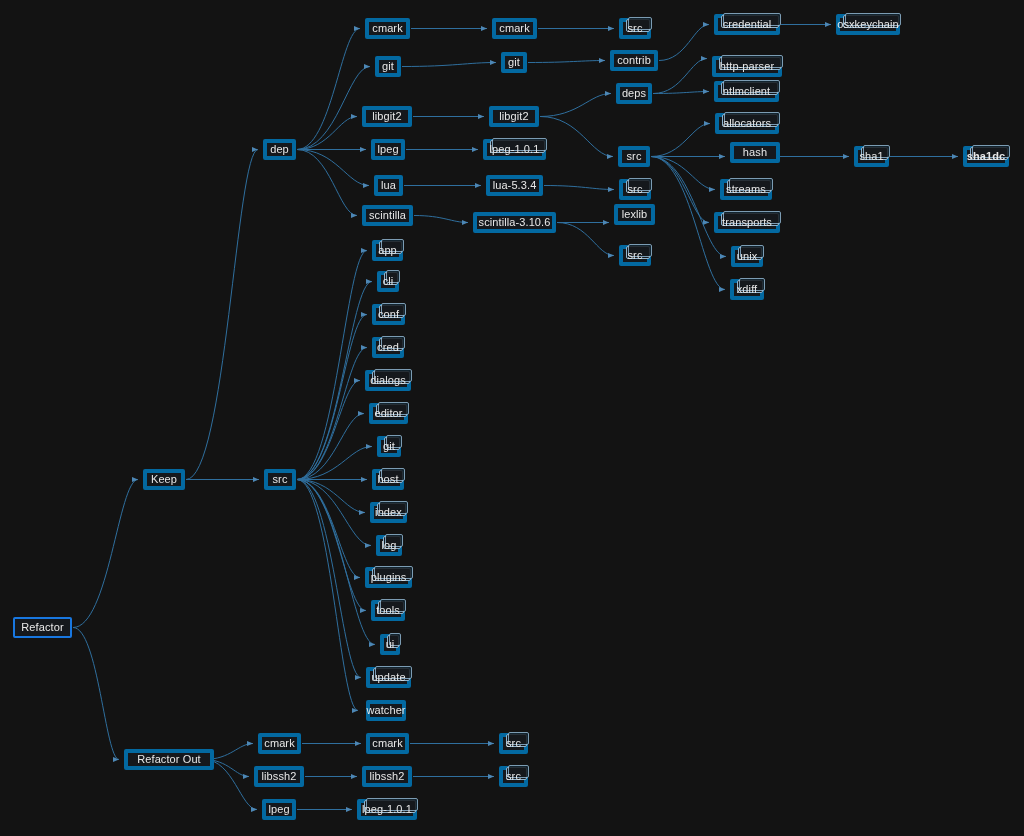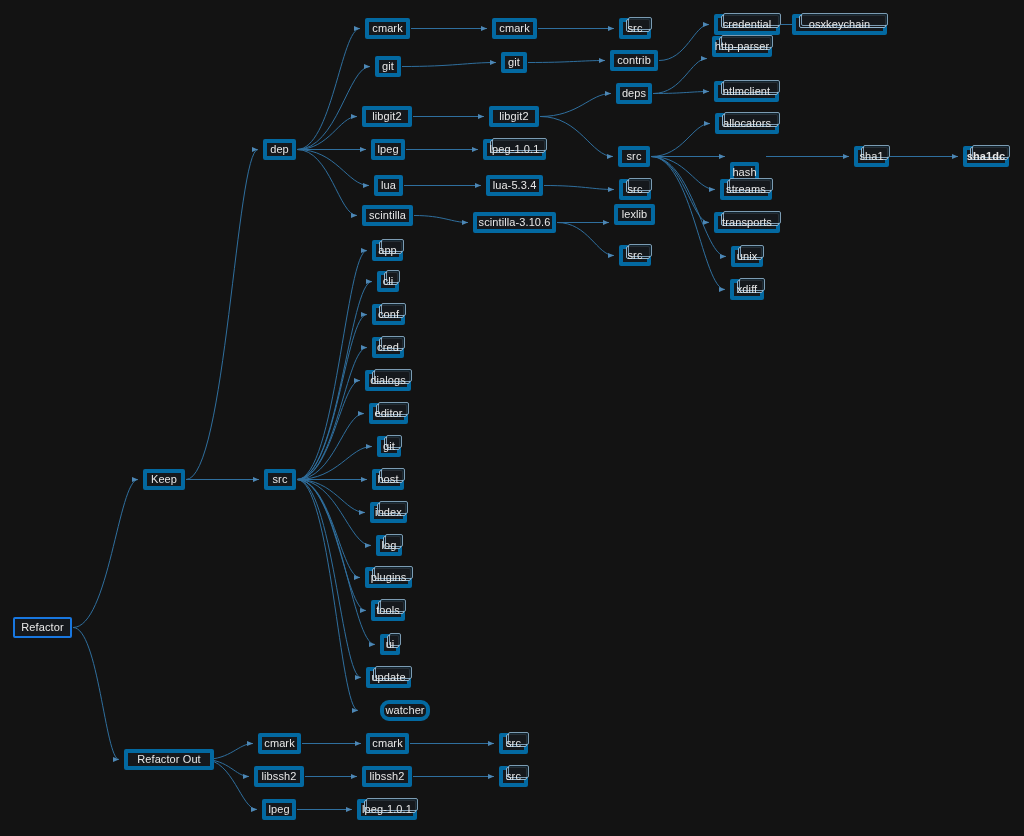--- a/index.html
+++ b/index.html
@@ -187,21 +187,21 @@
       </div>
       <div class="node stacked" style="left: 371px; top: 600px; width: 34px;">
         <span>tools</span>
       </div>
       <div class="node stacked" style="left: 380px; top: 634px; width: 18px;">
         <span>ui</span>
       </div>
       <div class="node stacked" style="left: 366px; top: 667px; width: 45px;">
         <span>update</span>
       </div>
-      <div class="node" style="left: 380px; top: 700px; width: 50px; border-radius: 9px;">
+      <div class="node" style="left: 366px; top: 700px; width: 40px;">
         <span>watcher</span>
       </div>
       <div class="node" style="left: 492px; top: 18px; width: 45px;">
         <span>cmark</span>
       </div>
       <div class="node" style="left: 501px; top: 52px; width: 26px;">
         <span>git</span>
       </div>
       <div class="node" style="left: 489px; top: 106px; width: 50px;">
         <span>libgit2</span>
@@ -232,45 +232,45 @@
       </div>
       <div class="node" style="left: 614px; top: 204px; width: 41px;">
         <span>lexlib</span>
       </div>
       <div class="node stacked" style="left: 619px; top: 245px; width: 32px;">
         <span>src</span>
       </div>
       <div class="node stacked" style="left: 714px; top: 14px; width: 66px;">
         <span>credential</span>
       </div>
-      <div class="node stacked" style="left: 712px; top: 36px; width: 60px;">
+      <div class="node stacked" style="left: 712px; top: 56px; width: 70px;">
         <span>http-parser</span>
       </div>
       <div class="node stacked" style="left: 714px; top: 81px; width: 65px;">
         <span>ntlmclient</span>
       </div>
       <div class="node stacked" style="left: 715px; top: 113px; width: 64px;">
         <span>allocators</span>
       </div>
-      <div class="node" style="left: 730px; top: 162px; width: 29px;">
+      <div class="node" style="left: 730px; top: 142px; width: 50px;">
         <span>hash</span>
       </div>
       <div class="node stacked" style="left: 720px; top: 179px; width: 52px;">
         <span>streams</span>
       </div>
       <div class="node stacked" style="left: 714px; top: 212px; width: 66px;">
         <span>transports</span>
       </div>
       <div class="node stacked" style="left: 731px; top: 246px; width: 32px;">
         <span>unix</span>
       </div>
       <div class="node stacked" style="left: 730px; top: 279px; width: 34px;">
         <span>xdiff</span>
       </div>
-      <div class="node stacked" style="left: 792px; top: 14px; width: 95px;">
+      <div class="node stacked" style="left: 836px; top: 14px; width: 64px;">
         <span>osxkeychain</span>
       </div>
       <div class="node stacked" style="left: 854px; top: 146px; width: 35px;">
         <span>sha1</span>
       </div>
       <div class="node stacked" style="left: 963px; top: 146px; width: 46px; font-weight: bold;">
         <span>sha1dc</span>
       </div>
       <div class="node" style="left: 258px; top: 733px; width: 43px;">
         <span>cmark</span>

